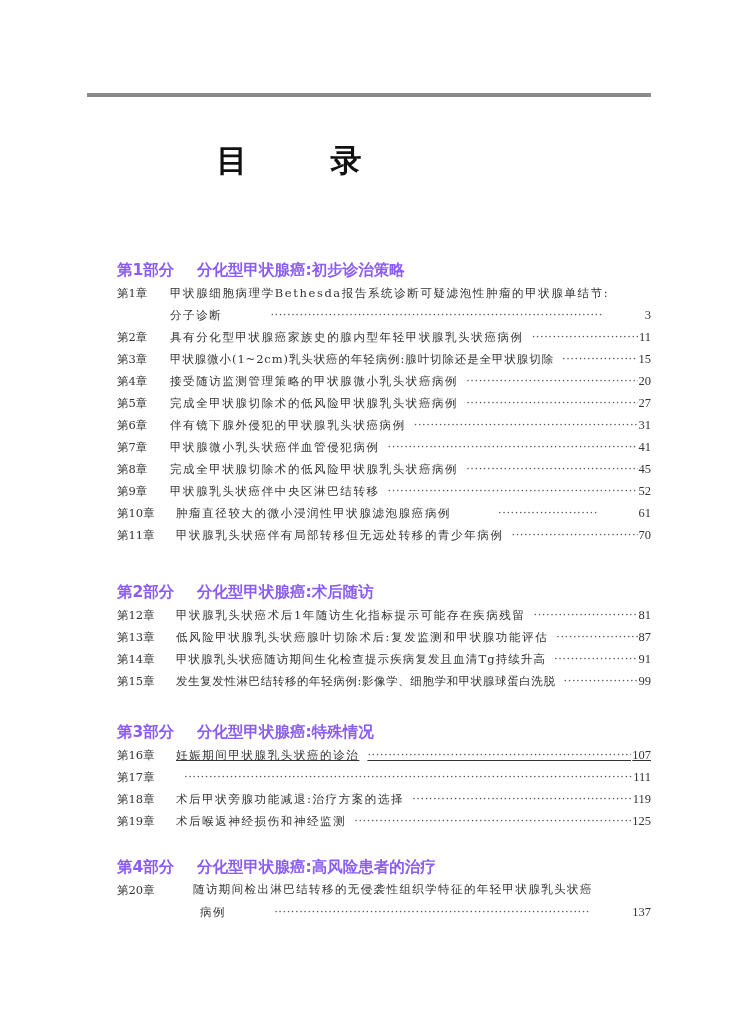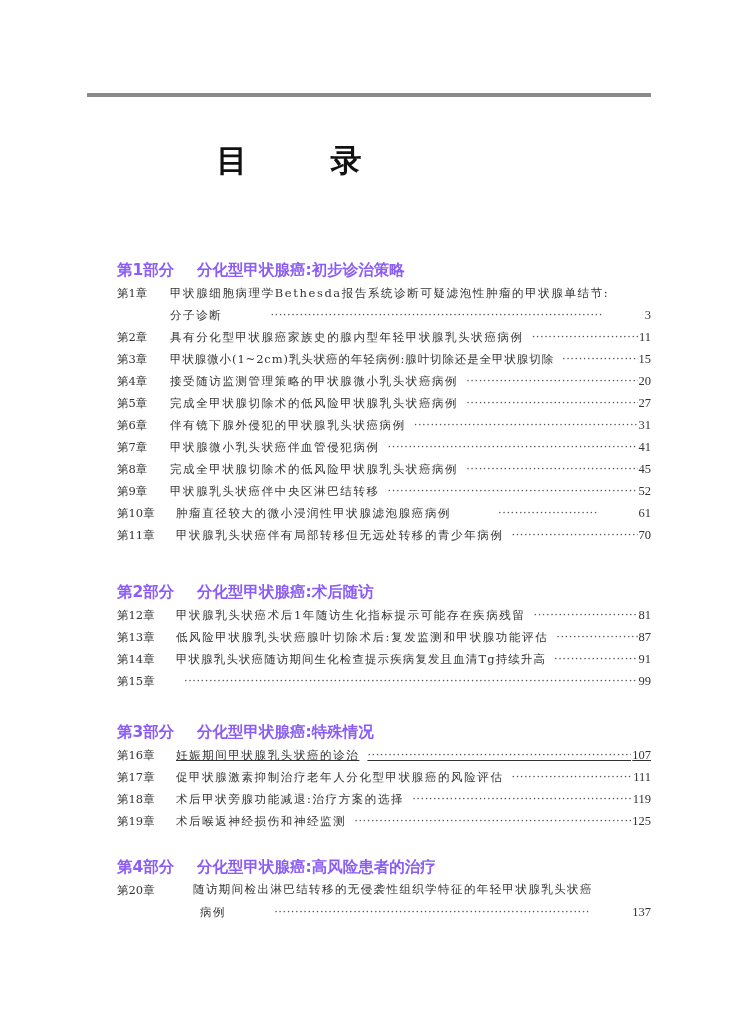--- a/index.html
+++ b/index.html
@@ -167,20 +167,21 @@
     <span class="ch-label">第14章</span>
     <div class="ch-title line" style="left:59px;">
         <span class="txt" style="letter-spacing:1.1px;">甲状腺乳头状癌随访期间生化检查提示疾病复发且血清Tg持续升高</span>
         <span class="dots"></span>
         <span class="pg">91</span>
       </div>
   </div>
   <div class="entry">
     <span class="ch-label">第15章</span>
     <div class="ch-title line" style="left:59px;">
+        <span class="txt" style="letter-spacing:0.6px;">发生复发性淋巴结转移的年轻病例:影像学、细胞学和甲状腺球蛋白洗脱</span>
         <span class="dots"></span>
         <span class="pg">99</span>
       </div>
   </div>
 </div>
 
 <div class="toc" style="top:720px;">
   <div class="part-heading">
     <span class="num">第3部分</span><span>分化型甲状腺癌:特殊情况</span>
   </div>
@@ -188,21 +189,20 @@
     <span class="ch-label">第16章</span>
     <div class="ch-title line" style="left:59px;text-decoration:underline;">
         <span class="txt">妊娠期间甲状腺乳头状癌的诊治</span>
         <span class="dots"></span>
         <span class="pg">107</span>
       </div>
   </div>
   <div class="entry">
     <span class="ch-label">第17章</span>
     <div class="ch-title line" style="left:59px;">
-        <span class="txt">促甲状腺激素抑制治疗老年人分化型甲状腺癌的风险评估</span>
         <span class="dots"></span>
         <span class="pg">111</span>
       </div>
   </div>
   <div class="entry">
     <span class="ch-label">第18章</span>
     <div class="ch-title line" style="left:59px;">
         <span class="txt">术后甲状旁腺功能减退:治疗方案的选择</span>
         <span class="dots"></span>
         <span class="pg">119</span>

